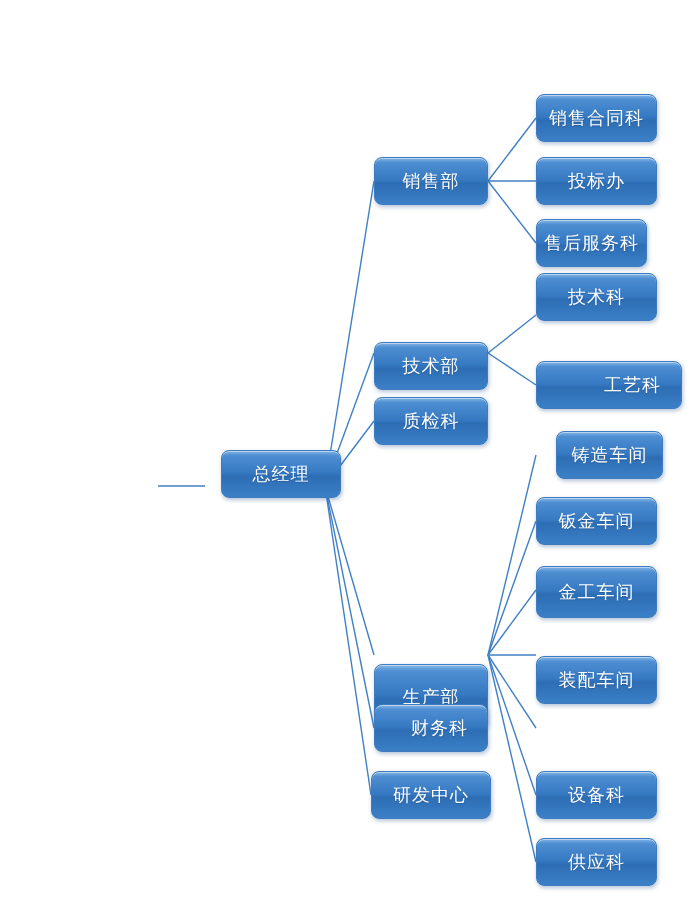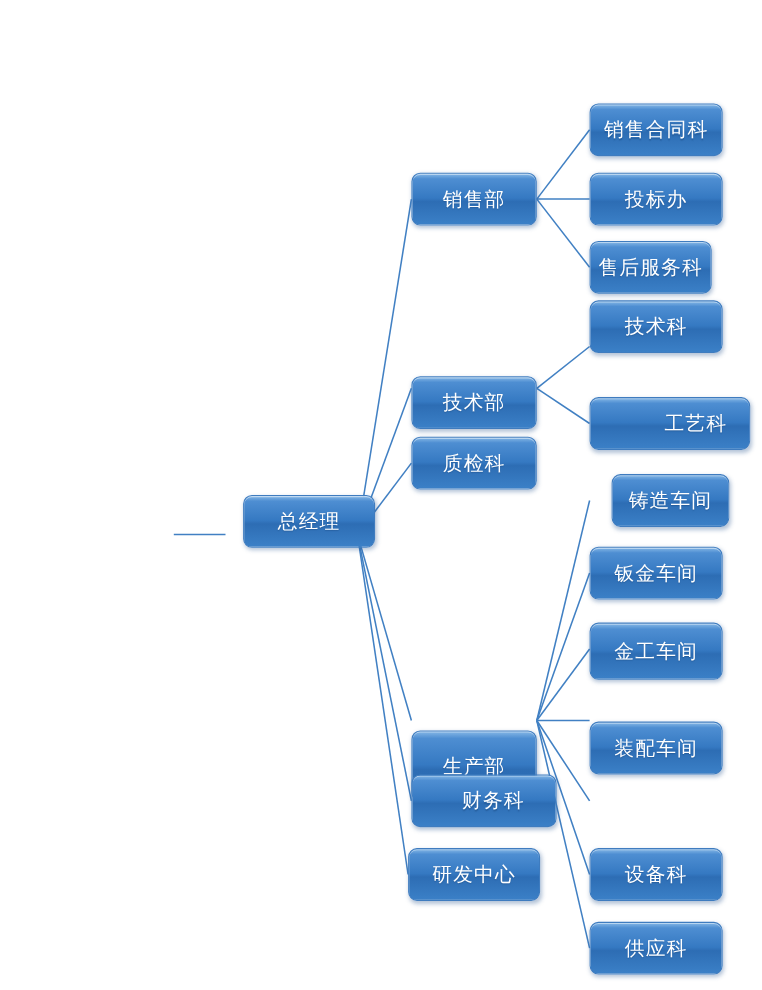--- a/index.html
+++ b/index.html
@@ -72,21 +72,21 @@
       <line x1="488" y1="655" x2="536" y2="728" stroke="#4180c3" stroke-width="1.4"></line>
       <line x1="488" y1="655" x2="536" y2="795" stroke="#4180c3" stroke-width="1.4"></line>
       <line x1="488" y1="655" x2="536" y2="862" stroke="#4180c3" stroke-width="1.4"></line>
     </svg>
 
     <div class="node" style="left: 205px; top: 450px; width: 120px; height: 48px; margin-left: 16px;">总经理</div>
     <div class="node" style="left: 374px; top: 157px; width: 114px; height: 48px;">销售部</div>
     <div class="node" style="left: 374px; top: 329px; width: 114px; height: 48px; margin-top: 13px;">技术部</div>
     <div class="node" style="left: 374px; top: 397px; width: 114px; height: 48px;">质检科</div>
     <div class="node" style="left: 374px; top: 631px; width: 114px; height: 65px; margin-top: 33px;">生产部</div>
-    <div class="node" style="left: 374px; top: 704px; width: 132px; height: 48px; padding-left: 17px;">财务科</div>
+    <div class="node" style="left: 374px; top: 704px; width: 114px; height: 48px; padding-left: 17px;">财务科</div>
     <div class="node" style="left: 371px; top: 771px; width: 120px; height: 48px;">研发中心</div>
     <div class="node" style="left: 536px; top: 94px; width: 121px; height: 48px;">销售合同科</div>
     <div class="node" style="left: 536px; top: 157px; width: 121px; height: 48px;">投标办</div>
     <div class="node" style="left: 536px; top: 219px; width: 111px; height: 48px;">售后服务科</div>
     <div class="node" style="left: 536px; top: 273px; width: 121px; height: 48px;">技术科</div>
     <div class="node" style="left: 536px; top: 361px; width: 146px; height: 48px; padding-left: 47px;">工艺科</div>
     <div class="node" style="left: 556px; top: 431px; width: 107px; height: 48px;">铸造车间</div>
     <div class="node" style="left: 536px; top: 497px; width: 121px; height: 48px;">钣金车间</div>
     <div class="node" style="left: 536px; top: 566px; width: 121px; height: 52px;">金工车间</div>
     <div class="node" style="left: 536px; top: 631px; width: 121px; height: 48px; margin-top: 25px;">装配车间</div>

